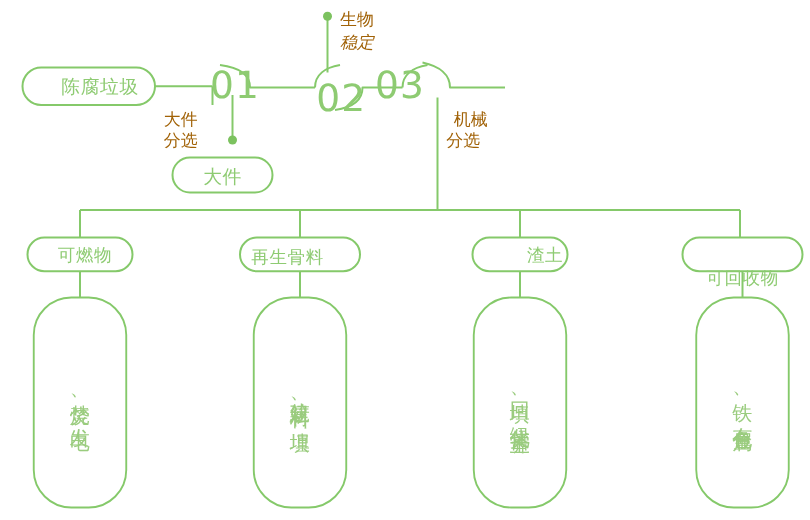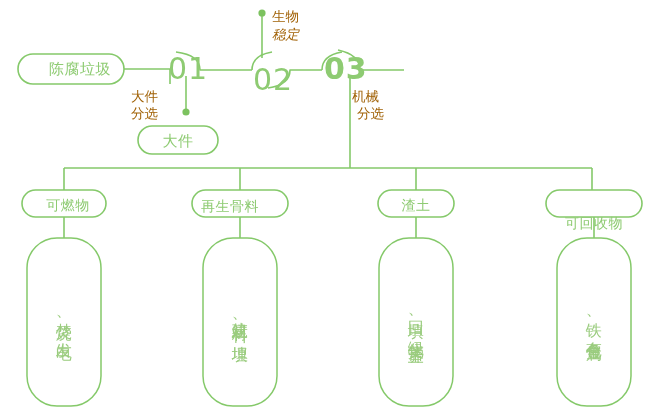--- a/index.html
+++ b/index.html
@@ -138,36 +138,36 @@
     <rect class="box-shape" x="27" y="238" width="74" height="168" rx="30" ry="30"></rect>
     <rect class="box-shape" x="203" y="238" width="74" height="168" rx="30" ry="30"></rect>
     <rect class="box-shape" x="379" y="238" width="74" height="168" rx="30" ry="30"></rect>
     <rect class="box-shape" x="557" y="238" width="74" height="168" rx="30" ry="30"></rect>
   </svg>
 
   <div class="tx pill-text" style="left:18px; top:61px; width:124px;">陈腐垃圾</div>
 
   <div class="tx stage-num" style="left:168px; top:51px;">01</div>
   <div class="tx stage-num" style="left:238px; top:62px;margin-left:15px;">02</div>
-  <div class="tx stage-num" style="left:324px; top:51px;font-weight:bold;">03</div>
+  <div class="tx stage-num" style="left:300px; top:51px;">03</div>
 
   <div class="tx annot" style="left:131px; top:88px;">大件</div>
   <div class="tx annot" style="left:131px; top:105px;">分选</div>
 
   <div class="tx annot" style="left:272px; top:8px;">生物</div>
   <div class="tx annot" style="left:272px; top:26px;font-style:italic;">稳定</div>
 
-  <div class="tx annot" style="left:352px; top:88px;">机械</div>
+  <div class="tx annot" style="left:363px; top:88px;">机械</div>
   <div class="tx annot" style="left:357px; top:105px;">分选</div>
 
   <div class="tx pill-text" style="left:138px; top:133px; width:80px;">大件</div>
 
   <div class="tx pill-text small" style="left:22px; top:197px; width:92px;">可燃物</div>
   <div class="tx pill-text small" style="left:192px; top:199px; width:76px;font-family:Liberation Serif, serif;">再生骨料</div>
-  <div class="tx pill-text small" style="left:378px; top:197px; width:76px;">渣土</div>
+  <div class="tx pill-text small" style="left:378px; top:197px; width:76px;padding-left:20px;">渣土</div>
   <div class="tx pill-text small" style="left:546px; top:197px; width:96px;margin-top:18px;">可回收物</div>
 
   <div class="tx vbox-text" style="left:27px; top:238px; width:74px; height:168px; display:flex; align-items:center; justify-content:center;">焚烧、发电</div>
   <div class="tx vbox-text" style="left:203px; top:238px; width:74px; height:168px; display:flex; align-items:center; justify-content:center;">建筑材料、填埋</div>
   <div class="tx vbox-text" style="left:379px; top:238px; width:74px; height:168px; display:flex; align-items:center; justify-content:center;">回填、绿化营养土</div>
   <div class="tx vbox-text" style="left:557px; top:238px; width:74px; height:168px; display:flex; align-items:center; justify-content:center;">铁、有色金属</div>
 
 </div>
 
 </body></html>

